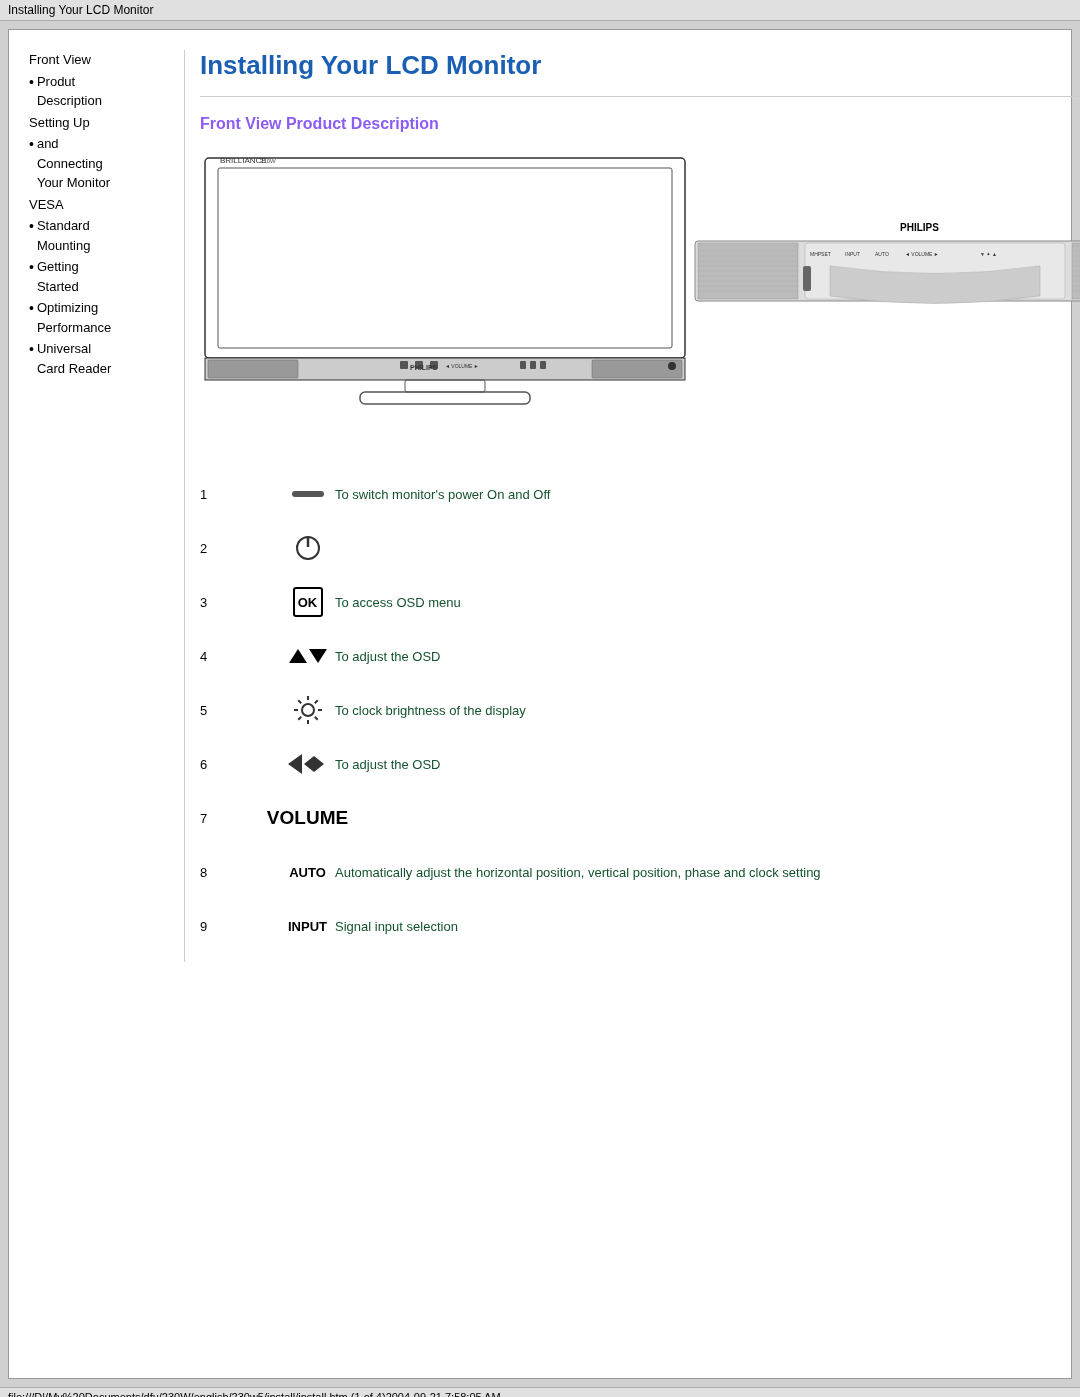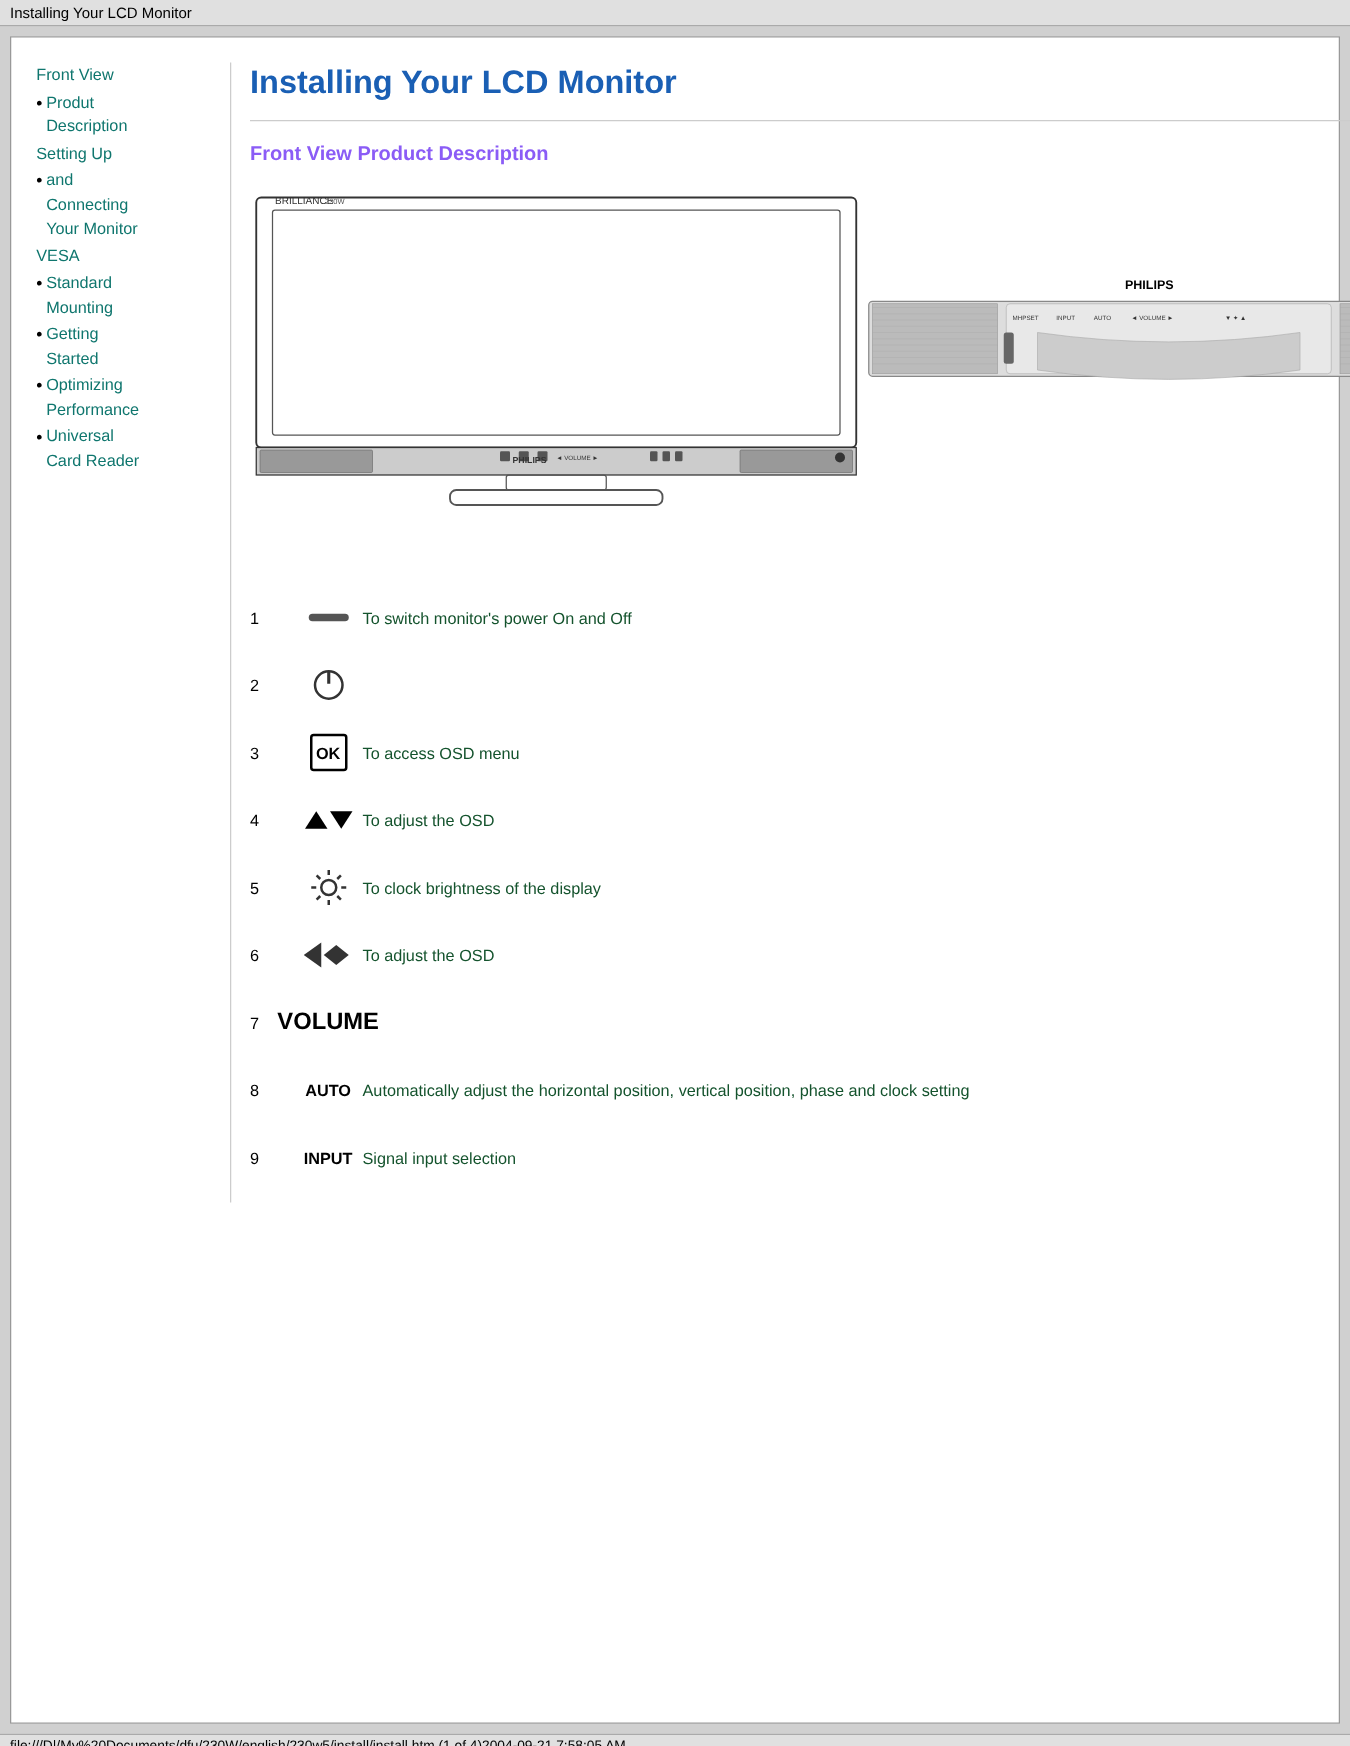--- a/index.html
+++ b/index.html
@@ -31,21 +31,21 @@
       padding: 20px 20px 20px 20px;
     }
 
     .sidebar {
       width: 155px;
       flex-shrink: 0;
       padding-right: 10px;
     }
 
     .sidebar a {
-      color: #0f766e;
+      color: #000000;
       text-decoration: none;
       display: block;
       line-height: 1.5;
     }
 
     .sidebar-item {
       margin-bottom: 2px;
       line-height: 1.5;
     }
 
@@ -114,20 +114,21 @@
       font-size: 13px;
       color: #000;
       text-align: left;
     }
 
     .feature-icon {
       width: 55px;
       display: flex;
       align-items: center;
       justify-content: center;
+      margin-left: 45px;
     }
 
     .feature-desc {
       flex: 1;
       font-size: 13px;
       color: #14532d;
     }
 
     .status-bar {
       background: #e0e0e0;

